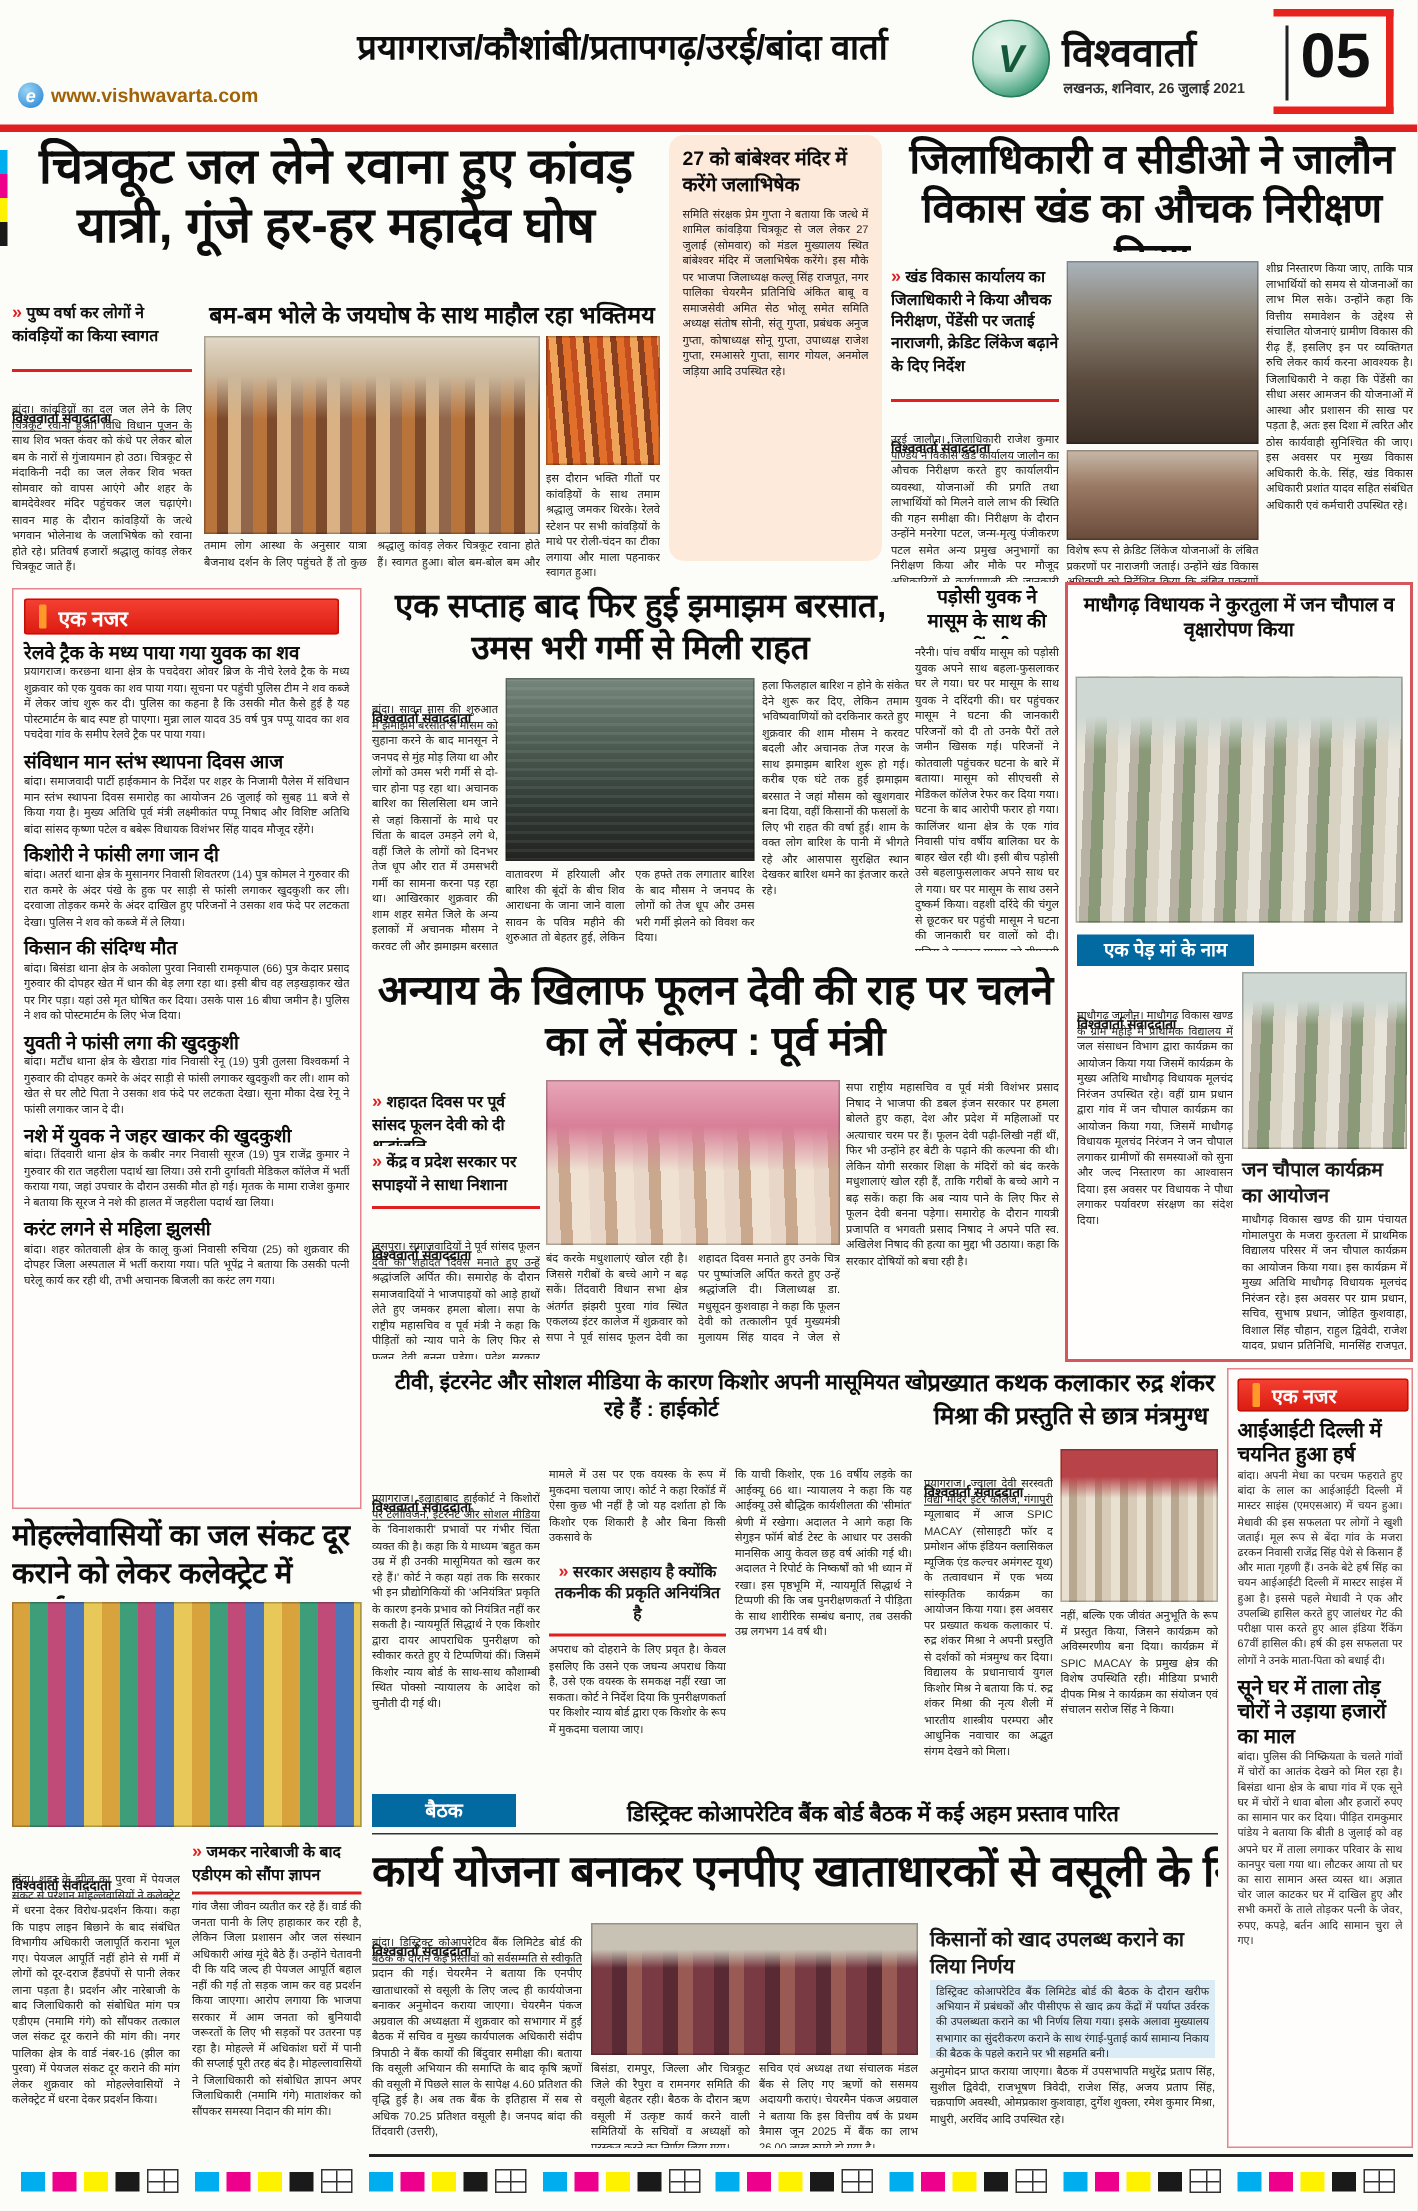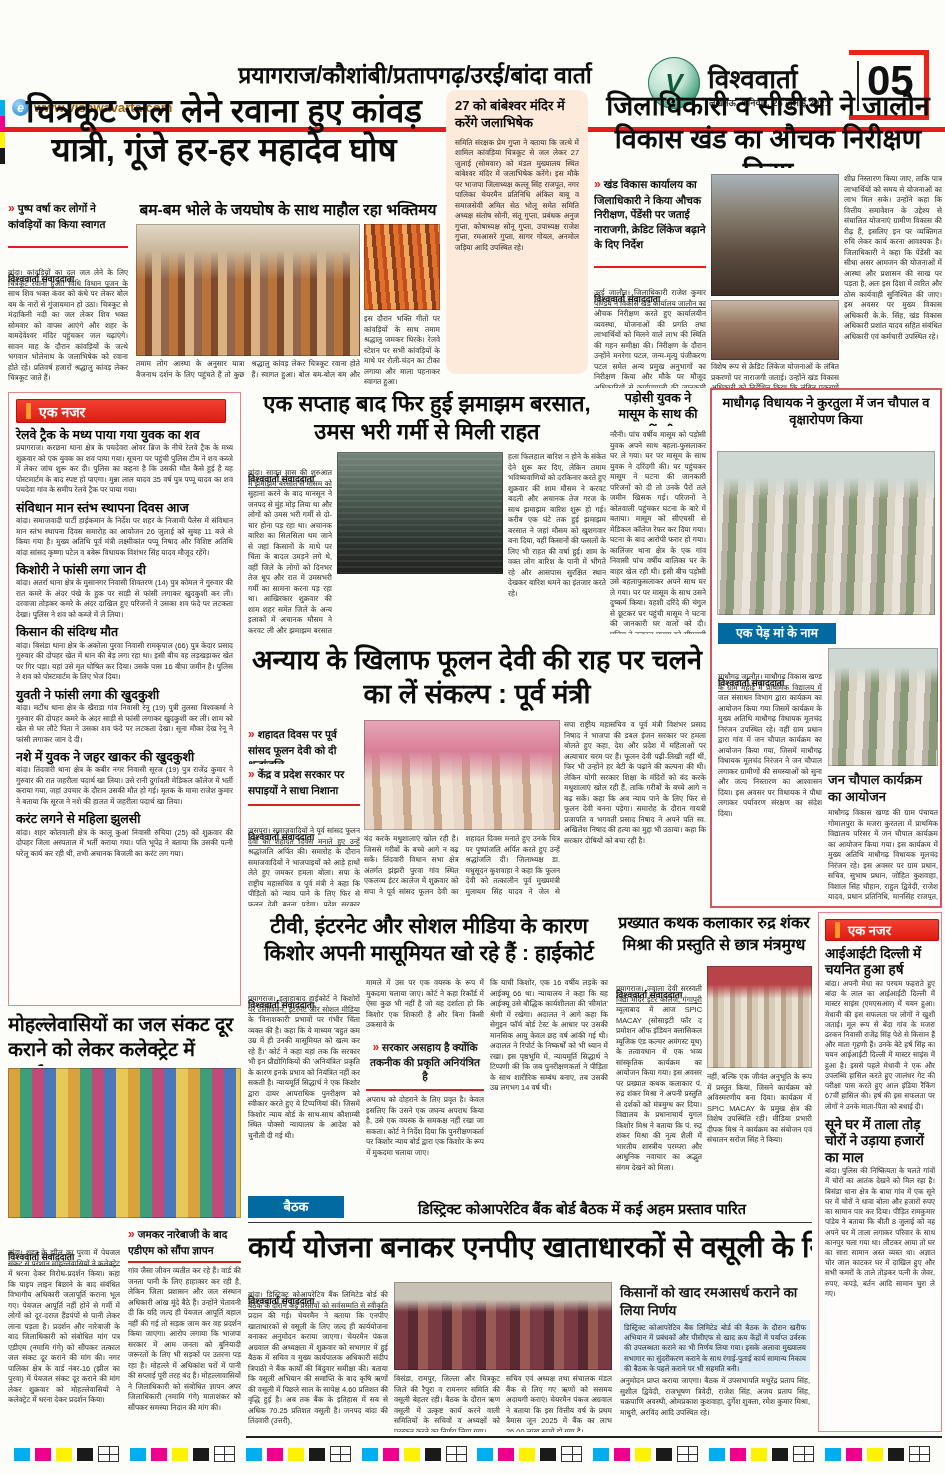--- a/index.html
+++ b/index.html
@@ -48,21 +48,21 @@
         background:radial-gradient(circle at 35% 30%,#e8f6ee,#bfe3d2 40%,#3f9e7a 75%,#1c6a8a 100%);
         display:flex;align-items:center;justify-content:center;box-shadow:inset 0 0 0 1px #2a7a5a;}
   .logo span{color:#145a3a;font-weight:bold;font-size:26px;font-style:italic;}
   .briefT{font-weight:bold;font-size:12.5px;line-height:1.22;color:#0d0d0d;margin-top:5px;}
 </style>
 </head>
 <body>
 
 <div class="page">
 
-  <div class="abs" style="left:0;top:0;width:910px;height:88px;margin-top:44px;">
+  <div class="abs" style="left:0;top:0;width:910px;height:88px;">
     <div class="abs hl" style="left:175px;top:14px;width:480px;font-size:23px;">प्रयागराज/कौशांबी/प्रतापगढ़/उरई/बांदा वार्ता</div>
     <div class="abs" style="left:12px;top:55px;display:flex;align-items:center;gap:5px;">
       <span style="width:17px;height:17px;border-radius:50%;background:radial-gradient(circle at 35% 30%,#9ad4f5,#1f7fd0);color:#fff;font-weight:bold;font-size:12px;display:inline-flex;align-items:center;justify-content:center;font-style:italic;">e</span>
       <span style="font-weight:bold;font-size:13px;color:#a16207;">www.vishwavarta.com</span>
     </div>
     <div class="abs logo" style="left:648px;top:13px;">
       <span>V</span>
     </div>
     <div class="abs" style="left:708px;top:16px;font-size:26px;font-weight:bold;color:#111;">विश्ववार्ता</div>
     <div class="abs" style="left:709px;top:52px;font-size:9.5px;font-weight:bold;color:#333;">लखनऊ,  शनिवार, 26 जुलाई 2021</div>
@@ -126,20 +126,21 @@
     <div class="briefT">नशे में युवक ने जहर खाकर की खुदकुशी</div>
     <div class="bt">बांदा। तिंदवारी थाना क्षेत्र के कबीर नगर निवासी सूरज (19) पुत्र राजेंद्र कुमार ने गुरुवार की रात जहरीला पदार्थ खा लिया। उसे रानी दुर्गावती मेडिकल कॉलेज में भर्ती कराया गया, जहां उपचार के दौरान उसकी मौत हो गई। मृतक के मामा राजेश कुमार ने बताया कि सूरज ने नशे की हालत में जहरीला पदार्थ खा लिया।</div>
     <div class="briefT">करंट लगने से महिला झुलसी</div>
     <div class="bt">बांदा। शहर कोतवाली क्षेत्र के कालू कुआं निवासी रुचिया (25) को शुक्रवार की दोपहर जिला अस्पताल में भर्ती कराया गया। पति भूपेंद्र ने बताया कि उसकी पत्नी घरेलू कार्य कर रही थी, तभी अचानक बिजली का करंट लग गया।</div>
   </div>
 
   <div class="abs hl" style="left:248px;top:390px;width:358px;height:58px;font-size:22px;line-height:1.25;">एक सप्ताह बाद फिर हुई झमाझम बरसात, उमस भरी गर्मी से मिली राहत</div>
   <div class="abs by" style="left:248px;top:452px;width:84px;">विश्ववार्ता संवाददाता</div>
   <div class="abs bt" style="left:248px;top:468px;width:84px;height:166px;">बांदा। सावन मास की शुरुआत में झमाझम बरसात से मौसम को सुहाना करने के बाद मानसून ने जनपद से मुंह मोड़ लिया था और लोगों को उमस भरी गर्मी से दो-चार होना पड़ रहा था। अचानक बारिश का सिलसिला थम जाने से जहां किसानों के माथे पर चिंता के बादल उमड़ने लगे थे, वहीं जिले के लोगों को दिनभर तेज धूप और रात में उमसभरी गर्मी का सामना करना पड़ रहा था। आखिरकार शुक्रवार की शाम शहर समेत जिले के अन्य इलाकों में अचानक मौसम ने करवट ली और झमाझम बरसात से एक बार फिर से वातावरण खुशगवार हो गया।</div>
   <div class="abs ph ph-rain" style="left:337px;top:452px;width:166px;height:122px;"></div>
+  <div class="abs bt col2" style="left:337px;top:578px;width:166px;height:56px;">वातावरण में हरियाली और बारिश की बूंदों के बीच शिव आराधना के जाना जाने वाला सावन के पवित्र महीने की शुरुआत तो बेहतर हुई, लेकिन एक हफ्ते तक लगातार बारिश के बाद मौसम ने जनपद के लोगों को तेज धूप और उमस भरी गर्मी झेलने को विवश कर दिया।</div>
   <div class="abs bt" style="left:508px;top:452px;width:98px;height:182px;">हला फिलहाल बारिश न होने के संकेत देने शुरू कर दिए, लेकिन तमाम भविष्यवाणियों को दरकिनार करते हुए शुक्रवार की शाम मौसम ने करवट बदली और अचानक तेज गरज के साथ झमाझम बारिश शुरू हो गई। करीब एक घंटे तक हुई झमाझम बरसात ने जहां मौसम को खुशगवार बना दिया, वहीं किसानों की फसलों के लिए भी राहत की वर्षा हुई। शाम के वक्त लोग बारिश के पानी में भीगते रहे और आसपास सुरक्षित स्थान देखकर बारिश थमने का इंतजार करते रहे।</div>
 
   <div class="abs hl" style="left:610px;top:390px;width:96px;height:36px;font-size:12.5px;line-height:1.3;">पड़ोसी युवक ने मासूम के साथ की दरिंदगी</div>
   <div class="abs bt" style="left:610px;top:430px;width:96px;height:204px;">नरैनी। पांच वर्षीय मासूम को पड़ोसी युवक अपने साथ बहला-फुसलाकर घर ले गया। घर पर मासूम के साथ युवक ने दरिंदगी की। घर पहुंचकर मासूम ने घटना की जानकारी परिजनों को दी तो उनके पैरों तले जमीन खिसक गई। परिजनों ने कोतवाली पहुंचकर घटना के बारे में बताया। मासूम को सीएचसी से मेडिकल कॉलेज रेफर कर दिया गया। घटना के बाद आरोपी फरार हो गया। कालिंजर थाना क्षेत्र के एक गांव निवासी पांच वर्षीय बालिका घर के बाहर खेल रही थी। इसी बीच पड़ोसी उसे बहलाफुसलाकर अपने साथ घर ले गया। घर पर मासूम के साथ उसने दुष्कर्म किया। वहशी दरिंदे की चंगुल से छूटकर घर पहुंची मासूम ने घटना की जानकारी घर वालों को दी। पुलिस ने तत्काल मासूम को सीएचसी में भर्ती कराया।</div>
 
   <div class="abs hl" style="left:248px;top:644px;width:458px;height:74px;font-size:27px;line-height:1.25;">अन्याय के खिलाफ फूलन देवी की राह पर चलने का लें संकल्प : पूर्व मंत्री</div>
   <div class="abs kk" style="left:248px;top:726px;width:112px;height:38px;">
     <span class="chev">»</span><span>शहादत दिवस पर पूर्व सांसद फूलन देवी को दी श्रद्धांजलि</span>
   </div>
   <div class="abs kk redline" style="left:248px;top:766px;width:112px;height:32px;padding-bottom:6px;">
@@ -164,21 +165,21 @@
 
   <div class="abs hl" style="left:8px;top:1012px;width:233px;height:54px;font-size:19.5px;line-height:1.3;text-align:left;">मोहल्लेवासियों का जल संकट दूर कराने को लेकर कलेक्ट्रेट में प्रदर्शन</div>
   <div class="abs ph ph-women" style="left:8px;top:1068px;width:233px;height:150px;"></div>
   <div class="abs by" style="left:8px;top:1230px;width:112px;">विश्ववार्ता संवाददाता</div>
   <div class="abs kk redline" style="left:128px;top:1226px;width:113px;height:30px;padding-bottom:5px;">
     <span class="chev">»</span><span>जमकर नारेबाजी के बाद एडीएम को सौंपा ज्ञापन</span>
   </div>
   <div class="abs bt" style="left:8px;top:1248px;width:112px;height:184px;">बांदा। शहर के झील का पुरवा में पेयजल संकट से परेशान मोहल्लेवासियों ने कलेक्ट्रेट में धरना देकर विरोध-प्रदर्शन किया। कहा कि पाइप लाइन बिछाने के बाद संबंधित विभागीय अधिकारी जलापूर्ति कराना भूल गए। पेयजल आपूर्ति नहीं होने से गर्मी में लोगों को दूर-दराज हैंडपंपों से पानी लेकर लाना पड़ता है। प्रदर्शन और नारेबाजी के बाद जिलाधिकारी को संबोधित मांग पत्र एडीएम (नमामि गंगे) को सौंपकर तत्काल जल संकट दूर कराने की मांग की। नगर पालिका क्षेत्र के वार्ड नंबर-16 (झील का पुरवा) में पेयजल संकट दूर कराने की मांग लेकर शुक्रवार को मोहल्लेवासियों ने कलेक्ट्रेट में धरना देकर प्रदर्शन किया।</div>
   <div class="abs bt" style="left:128px;top:1266px;width:113px;height:166px;">गांव जैसा जीवन व्यतीत कर रहे हैं। वार्ड की जनता पानी के लिए हाहाकार कर रही है, लेकिन जिला प्रशासन और जल संस्थान अधिकारी आंख मूंदे बैठे हैं। उन्होंने चेतावनी दी कि यदि जल्द ही पेयजल आपूर्ति बहाल नहीं की गई तो सड़क जाम कर वह प्रदर्शन किया जाएगा। आरोप लगाया कि भाजपा सरकार में आम जनता को बुनियादी जरूरतों के लिए भी सड़कों पर उतरना पड़ रहा है। मोहल्ले में अधिकांश घरों में पानी की सप्लाई पूरी तरह बंद है। मोहल्लावासियों ने जिलाधिकारी को संबोधित ज्ञापन अपर जिलाधिकारी (नमामि गंगे) माताशंकर को सौंपकर समस्या निदान की मांग की।</div>
 
-  <div class="abs hl" style="left:248px;top:912px;width:362px;height:60px;font-size:21px;line-height:1.3;text-align:center;">टीवी, इंटरनेट और सोशल मीडिया के कारण किशोर अपनी मासूमियत खो रहे हैं : हाईकोर्ट</div>
+  <div class="abs hl" style="left:260px;top:912px;width:362px;height:60px;font-size:14px;line-height:1.3;text-align:center;">टीवी, इंटरनेट और सोशल मीडिया के कारण किशोर अपनी मासूमियत खो रहे हैं : हाईकोर्ट</div>
   <div class="abs by" style="left:248px;top:978px;width:112px;">विश्ववार्ता संवाददाता</div>
   <div class="abs bt" style="left:248px;top:994px;width:112px;height:194px;">प्रयागराज। इलाहाबाद हाईकोर्ट ने किशोरों पर टेलीविजन, इंटरनेट और सोशल मीडिया के 'विनाशकारी' प्रभावों पर गंभीर चिंता व्यक्त की है। कहा कि ये माध्यम 'बहुत कम उम्र में ही उनकी मासूमियत को खत्म कर रहे हैं।' कोर्ट ने कहा यहां तक कि सरकार भी इन प्रौद्योगिकियों की 'अनियंत्रित' प्रकृति के कारण इनके प्रभाव को नियंत्रित नहीं कर सकती है। न्यायमूर्ति सिद्धार्थ ने एक किशोर द्वारा दायर आपराधिक पुनरीक्षण को स्वीकार करते हुए ये टिप्पणियां कीं। जिसमें किशोर न्याय बोर्ड के साथ-साथ कौशाम्बी स्थित पोक्सो न्यायालय के आदेश को चुनौती दी गई थी।</div>
   <div class="abs" style="left:366px;top:978px;width:118px;height:212px;overflow:hidden;">
     <div class="bt">मामले में उस पर एक वयस्क के रूप में मुकदमा चलाया जाए। कोर्ट ने कहा रिकॉर्ड में ऐसा कुछ भी नहीं है जो यह दर्शाता हो कि किशोर एक शिकारी है और बिना किसी उकसावे के</div>
     <div class="qt">
       <span class="chev">»</span><span>सरकार असहाय है क्योंकि तकनीक की प्रकृति अनियंत्रित है</span>
     </div>
     <div class="bt">अपराध को दोहराने के लिए प्रवृत है। केवल इसलिए कि उसने एक जघन्य अपराध किया है, उसे एक वयस्क के समकक्ष नहीं रखा जा सकता। कोर्ट ने निर्देश दिया कि पुनरीक्षणकर्ता पर किशोर न्याय बोर्ड द्वारा एक किशोर के रूप में मुकदमा चलाया जाए।</div>
   </div>
   <div class="abs bt" style="left:490px;top:978px;width:118px;height:212px;">कि याची किशोर, एक 16 वर्षीय लड़के का आईक्यू 66 था। न्यायालय ने कहा कि यह आईक्यू उसे बौद्धिक कार्यशीलता की 'सीमांत' श्रेणी में रखेगा। अदालत ने आगे कहा कि सेगुइन फॉर्म बोर्ड टेस्ट के आधार पर उसकी मानसिक आयु केवल छह वर्ष आंकी गई थी। अदालत ने रिपोर्ट के निष्कर्षों को भी ध्यान में रखा। इस पृष्ठभूमि में, न्यायमूर्ति सिद्धार्थ ने टिप्पणी की कि जब पुनरीक्षणकर्ता ने पीड़िता के साथ शारीरिक सम्बंध बनाए, तब उसकी उम्र लगभग 14 वर्ष थी।</div>
@@ -200,21 +201,21 @@
     <div class="bt" style="font-size:7.2px;">बांदा। पुलिस की निष्क्रियता के चलते गांवों में चोरों का आतंक देखने को मिल रहा है। बिसंडा थाना क्षेत्र के बाघा गांव में एक सूने घर में चोरों ने धावा बोला और हजारों रुपए का सामान पार कर दिया। पीड़ित रामकुमार पांडेय ने बताया कि बीती 8 जुलाई को वह अपने घर में ताला लगाकर परिवार के साथ कानपुर चला गया था। लौटकर आया तो घर का सारा सामान अस्त व्यस्त था। अज्ञात चोर जाल काटकर घर में दाखिल हुए और सभी कमरों के ताले तोड़कर पत्नी के जेवर, रुपए, कपड़े, बर्तन आदि सामान चुरा ले गए।</div>
   </div>
 
   <div class="abs tag-red" style="left:248px;top:1196px;width:96px;height:22px;font-size:13px;line-height:22px;">बैठक</div>
   <div class="abs hl" style="left:352px;top:1198px;width:460px;height:20px;font-size:14.5px;">डिस्ट्रिक्ट कोआपरेटिव बैंक बोर्ड बैठक में कई अहम प्रस्ताव पारित</div>
   <div class="abs" style="left:248px;top:1222px;width:564px;height:1px;background:#333;"></div>
   <div class="abs hl" style="left:248px;top:1226px;width:564px;height:44px;font-size:29px;white-space:nowrap;text-align:left;">कार्य योजना बनाकर एनपीए खाताधारकों से वसूली के निर्देश</div>
   <div class="abs by" style="left:248px;top:1274px;width:140px;">विश्ववार्ता संवाददाता</div>
   <div class="abs bt" style="left:248px;top:1290px;width:140px;height:142px;">बांदा। डिस्ट्रिक्ट कोआपरेटिव बैंक लिमिटेड बोर्ड की बैठक के दौरान कई प्रस्तावों को सर्वसम्मति से स्वीकृति प्रदान की गई। चेयरमैन ने बताया कि एनपीए खाताधारकों से वसूली के लिए जल्द ही कार्ययोजना बनाकर अनुमोदन कराया जाएगा। चेयरमैन पंकज अग्रवाल की अध्यक्षता में शुक्रवार को सभागार में हुई बैठक में सचिव व मुख्य कार्यपालक अधिकारी संदीप त्रिपाठी ने बैंक कार्यों की बिंदुवार समीक्षा की। बताया कि वसूली अभियान की समाप्ति के बाद कृषि ऋणों की वसूली में पिछले साल के सापेक्ष 4.60 प्रतिशत की वृद्धि हुई है। अब तक बैंक के इतिहास में सब से अधिक 70.25 प्रतिशत वसूली है। जनपद बांदा की तिंदवारी (उत्तरी),</div>
   <div class="abs ph ph-meet" style="left:394px;top:1282px;width:218px;height:88px;"></div>
-  <div class="abs" style="left:620px;top:1284px;width:190px;font-weight:bold;font-size:13.5px;line-height:1.3;text-align:left;">किसानों को खाद रमआसर्ध कराने का लिया निर्णय</div>
+  <div class="abs" style="left:620px;top:1284px;width:190px;font-weight:bold;font-size:13.5px;line-height:1.3;text-align:left;">किसानों को खाद उपलब्ध कराने का लिया निर्णय</div>
   <div class="abs bt" style="left:620px;top:1320px;width:190px;height:52px;background:#dcecf6;padding:3px 4px;box-sizing:border-box;font-size:7.2px;">डिस्ट्रिक्ट कोआपरेटिव बैंक लिमिटेड बोर्ड की बैठक के दौरान खरीफ अभियान में प्रबंधकों और पीसीएफ से खाद क्रय केंद्रों में पर्याप्त उर्वरक की उपलब्धता कराने का भी निर्णय लिया गया। इसके अलावा मुख्यालय सभागार का सुंदरीकरण कराने के साथ रंगाई-पुताई कार्य सामान्य निकाय की बैठक के पहले कराने पर भी सहमति बनी।</div>
   <div class="abs bt" style="left:394px;top:1374px;width:106px;height:58px;">बिसंडा, रामपुर, जिल्ला और चित्रकूट जिले की रैपुरा व रामनगर समिति की वसूली बेहतर रही। बैठक के दौरान ऋण वसूली में उत्कृष्ट कार्य करने वाली समितियों के सचिवों व अध्यक्षों को पुरस्कृत करने का निर्णय लिया गया।</div>
   <div class="abs bt" style="left:506px;top:1374px;width:106px;height:58px;">सचिव एवं अध्यक्ष तथा संचालक मंडल बैंक से लिए गए ऋणों को ससमय अदायगी कराएं। चेयरमैन पंकज अग्रवाल ने बताया कि इस वित्तीय वर्ष के प्रथम त्रैमास जून 2025 में बैंक का लाभ 26.00 लाख रुपये हो गया है।</div>
   <div class="abs bt" style="left:620px;top:1376px;width:190px;height:56px;">अनुमोदन प्राप्त कराया जाएगा। बैठक में उपसभापति मथुरेंद्र प्रताप सिंह, सुशील द्विवेदी, राजभूषण त्रिवेदी, राजेश सिंह, अजय प्रताप सिंह, चक्रपाणि अवस्थी, ओमप्रकाश कुशवाहा, दुर्गेश शुक्ला, रमेश कुमार मिश्रा, माधुरी, अरविंद आदि उपस्थित रहे।</div>
 
   <div class="abs" style="left:246px;top:1436px;width:696px;height:1.5px;background:#222;"></div>
   <div class="abs" style="left:14px;top:1446px;width:916px;display:flex;justify-content:space-between;">
     <div class="regset">
         <div class="regsq" style="background:#00aeef;"></div>
         <div class="regsq" style="background:#ec008c;"></div>

